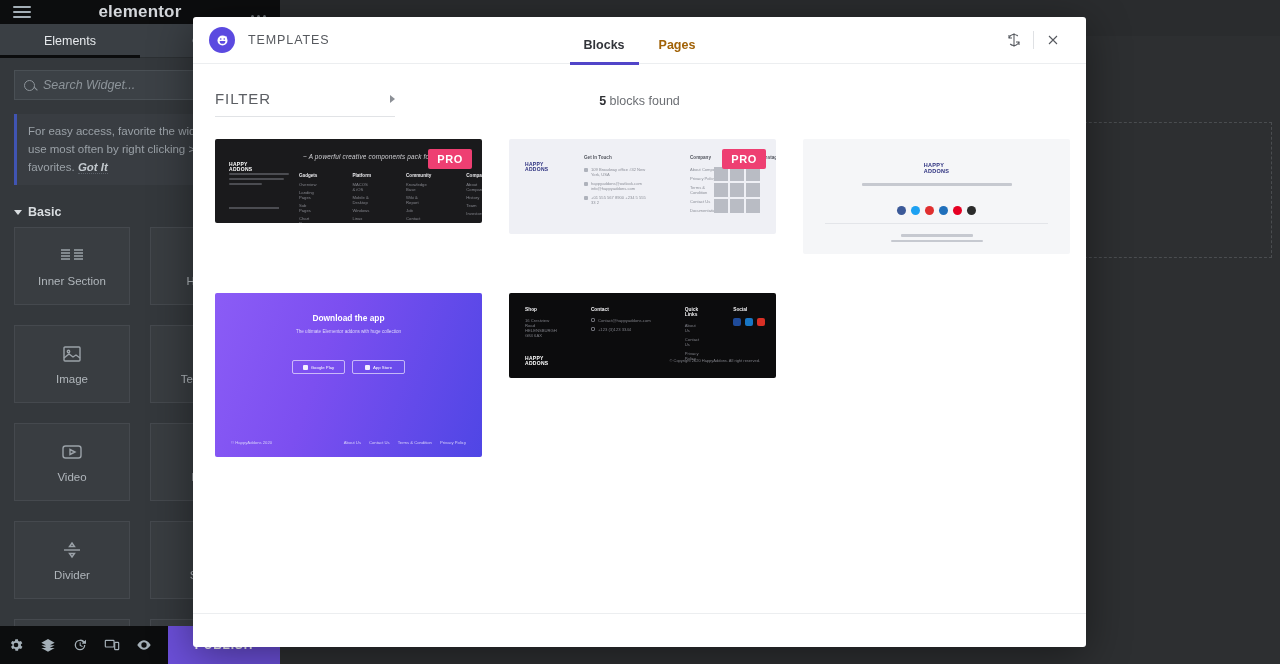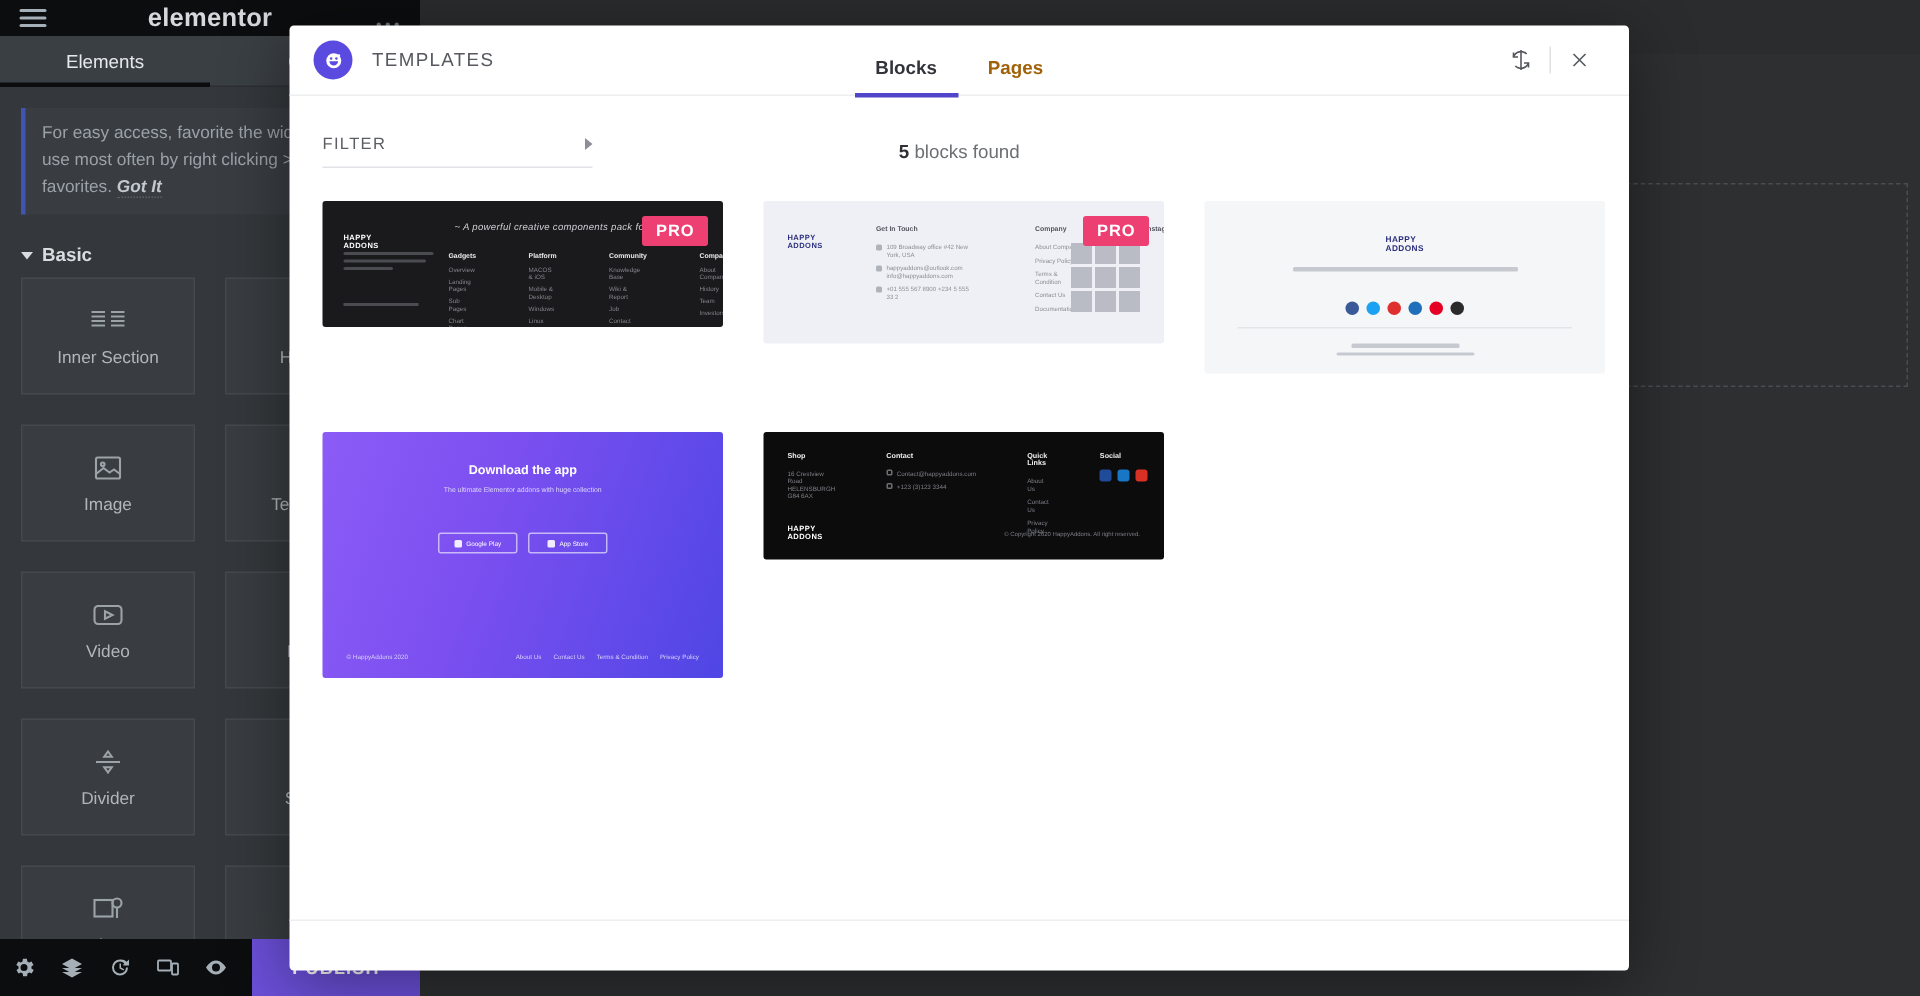--- a/index.html
+++ b/index.html
@@ -119,21 +119,21 @@
   .hact { width: 38px; height: 47px; display: flex; align-items: center; justify-content: center; }
   .hact svg { width: 16px; height: 16px; stroke: #55585e; fill: none; stroke-width: 1.6; }
   .hsep { width: 1px; height: 18px; background: #dfe1e4; }
 
   .modal-toolbar {
     display: flex; align-items: flex-start; padding: 26px 22px 0 22px; flex: none;
     position: relative;
   }
   .filter-box { width: 180px; }
   .filter-row { display: flex; align-items: center; justify-content: space-between; padding-bottom: 9px; }
-  .filter-label { font-size: 11px; color: #5b5e63; letter-spacing: .9px; }
+  .filter-label { font-size: 15px; color: #5b5e63; letter-spacing: .9px; }
   .caret-r { width: 0; height: 0; border-top: 4px solid transparent; border-bottom: 4px solid transparent; border-left: 5px solid #8c9096; }
   .filter-underline { height: 1px; background: #e1e3e6; }
 
   .found-text { position: absolute; left: 0; right: 0; top: 30px; text-align: center; font-size: 12.5px; color: #6c6f74; pointer-events: none; }
   .found-text b { color: #2f3135; }
 
   .search-box { margin-left: auto; width: 180px; }
   .search-row { display: flex; align-items: center; justify-content: space-between; padding-bottom: 8px; }
   .search-val { font-size: 12.5px; color: #4c4f54; }
   .mag2 { width: 12px; height: 12px; border: 1.4px solid #a5a9ae; border-radius: 50%; position: relative; flex: none; }
@@ -233,20 +233,24 @@
           <i></i>
           <i></i>
         </div>
     </div>
 
     <div class="panel-tabs">
       <div class="panel-tab active">Elements</div>
       <div class="panel-tab">Global</div>
     </div>
 
+    <div class="widget-search">
+      <span class="mag"></span>
+      <span>Search Widget...</span>
+    </div>
 
     <div class="notice">
       <span>For easy access, favorite the widgets you use most often by right clicking &gt; Add to favorites.</span>
       <b>Got It</b>
     </div>
 
     <div class="cat-head">
       <span class="caret-d"></span>
       <span>Basic</span>
     </div>

